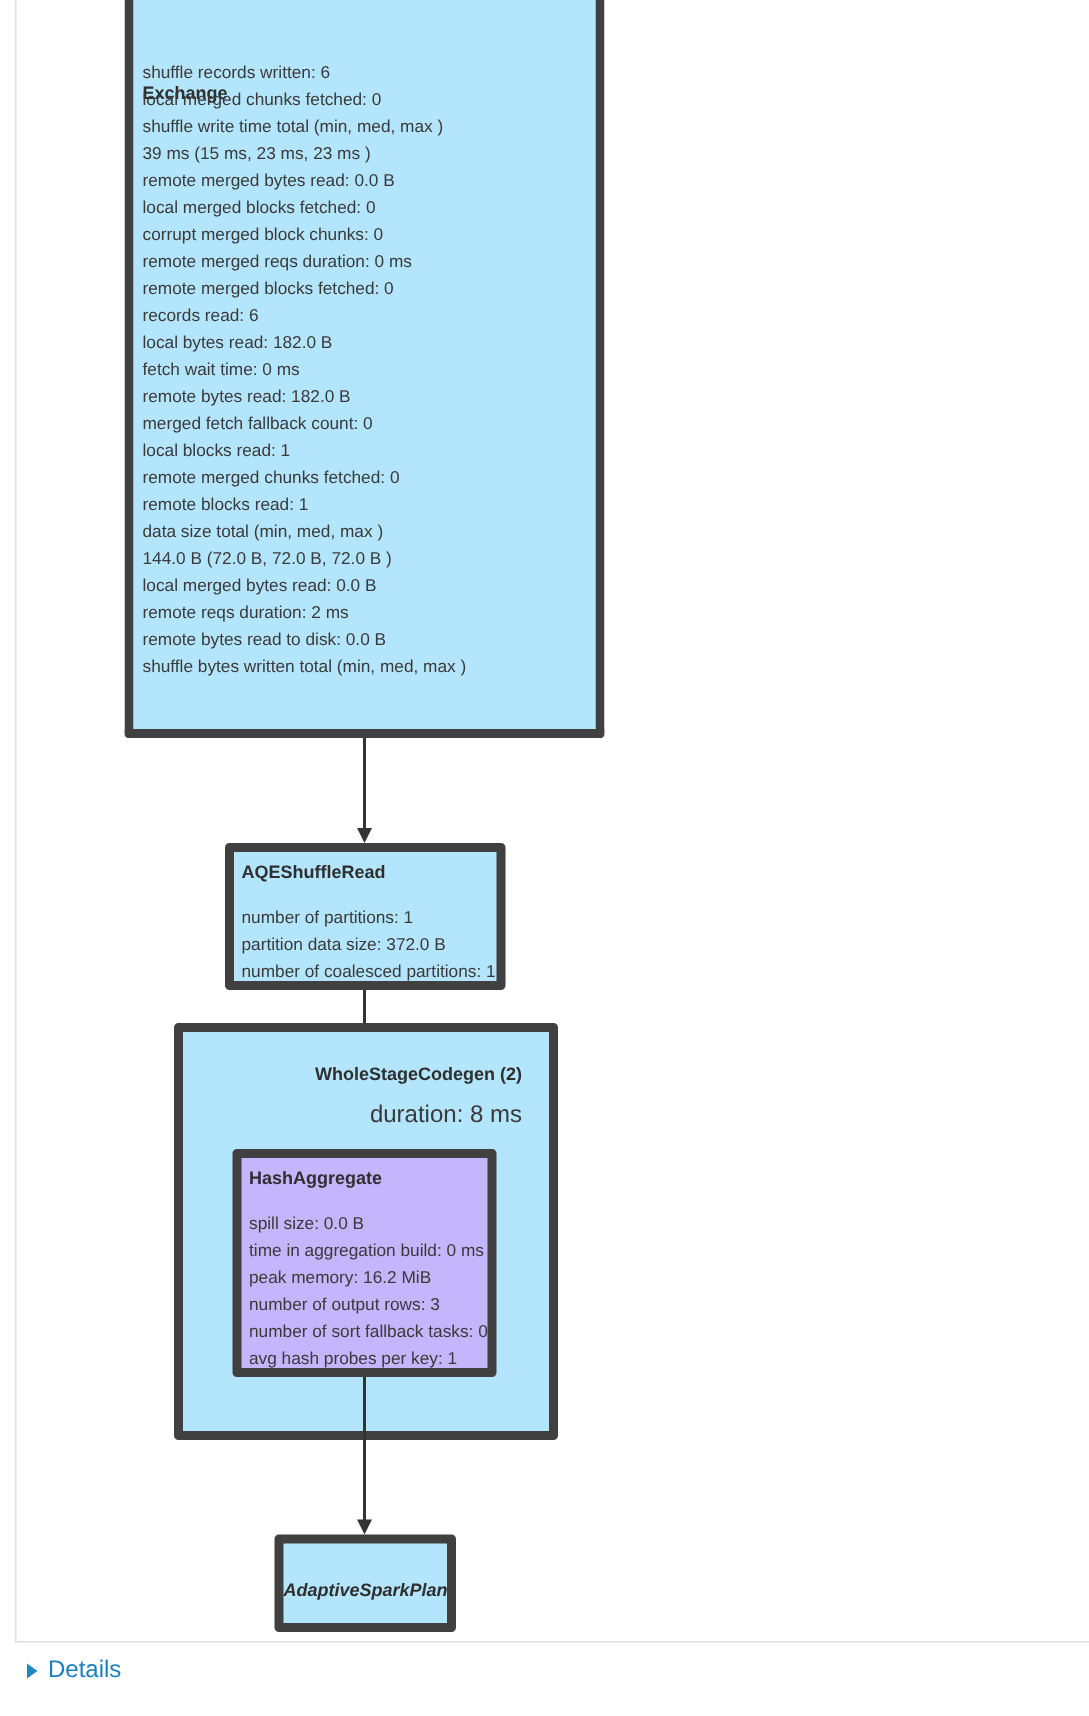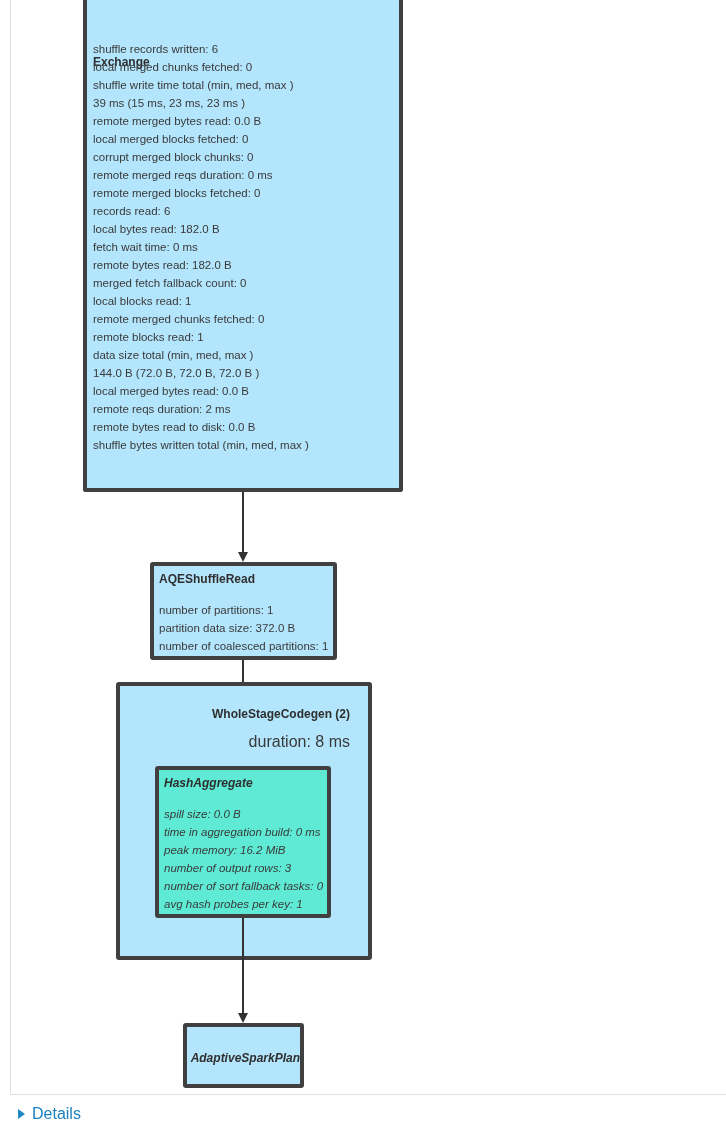--- a/index.html
+++ b/index.html
@@ -31,26 +31,25 @@
     top: 1094px;
     width: 716px;
     height: 1px;
     background: #e0e0e0;
   }
 
   .node {
     position: absolute;
     box-sizing: border-box;
     background: #b3e5fc;
-    border: 4px solid #404040;
+    border: 6px solid #404040;
     border-radius: 3px;
   }
   .node.inner {
-    background: #5eead4;
-    font-style: italic;
+    background: #c4b5fd;
   }
   .node-title {
     font-size: 12px;
     font-weight: bold;
     color: #2f2f2f;
     line-height: 14px;
   }
   .metrics {
     font-size: 11.5px;
     color: #3a3a3a;

